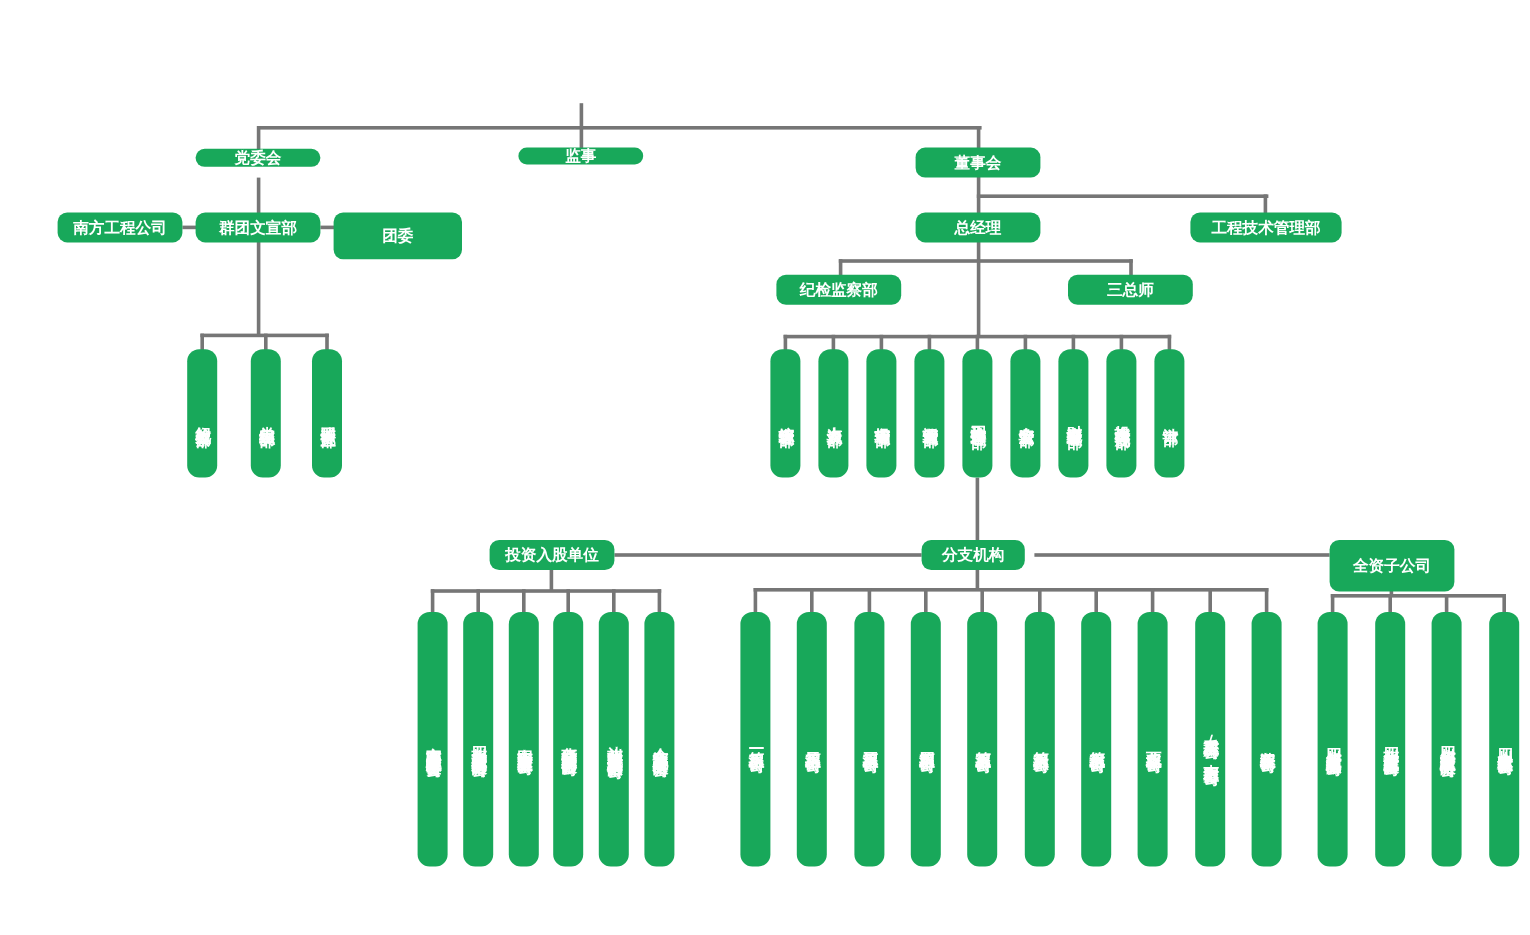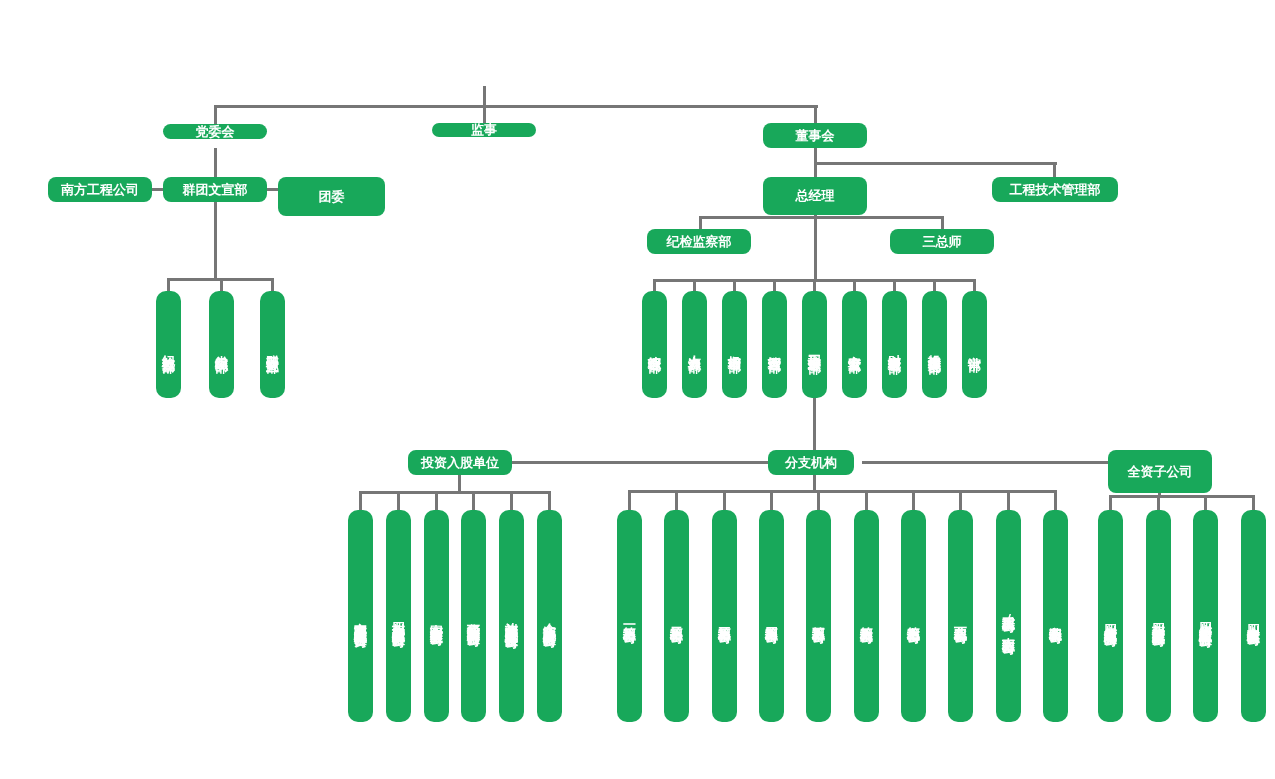--- a/index.html
+++ b/index.html
@@ -113,21 +113,21 @@
     <div class="line" style="left: 1109px; top: 495px; width: 3px; height: 16px;"></div>
     <div class="line" style="left: 1157px; top: 495px; width: 3px; height: 16px;"></div>
     <div class="line" style="left: 1204px; top: 495px; width: 3px; height: 16px;"></div>
     <div class="line" style="left: 1252px; top: 495px; width: 3px; height: 16px;"></div>
     <div class="node h" style="left: 163px; top: 124px; width: 104px; height: 15px;">党委会</div>
     <div class="node h" style="left: 432px; top: 123px; width: 104px; height: 14px;">监事</div>
     <div class="node h" style="left: 763px; top: 123px; width: 104px; height: 25px;">董事会</div>
     <div class="node h" style="left: 48px; top: 177px; width: 104px; height: 25px;">南方工程公司</div>
     <div class="node h" style="left: 163px; top: 177px; width: 104px; height: 25px;">群团文宣部</div>
     <div class="node h" style="left: 278px; top: 177px; width: 107px; height: 39px;">团委</div>
-    <div class="node h" style="left: 763px; top: 177px; width: 104px; height: 38px;">总经理</div>
+    <div class="node h" style="left: 763px; top: 177px; width: 104px; height: 25px;">总经理</div>
     <div class="node h" style="left: 992px; top: 177px; width: 126px; height: 25px;">工程技术管理部</div>
     <div class="node h" style="left: 647px; top: 229px; width: 104px; height: 25px;">纪检监察部</div>
     <div class="node h" style="left: 890px; top: 229px; width: 104px; height: 25px;">三总师</div>
     <div class="node v" style="left: 156px; top: 291px; width: 25px; height: 107px;">纪检监察部</div>
     <div class="node v" style="left: 209px; top: 291px; width: 25px; height: 107px;">党委组织部</div>
     <div class="node v" style="left: 260px; top: 291px; width: 25px; height: 107px;">群团文宣部</div>
     <div class="node v" style="left: 642px; top: 291px; width: 25px; height: 107px;">综合管理部</div>
     <div class="node v" style="left: 682px; top: 291px; width: 25px; height: 107px;">人力资源部</div>
     <div class="node v" style="left: 722px; top: 291px; width: 25px; height: 107px;">市场管理部</div>
     <div class="node v" style="left: 762px; top: 291px; width: 25px; height: 107px;">运营管理部</div>

